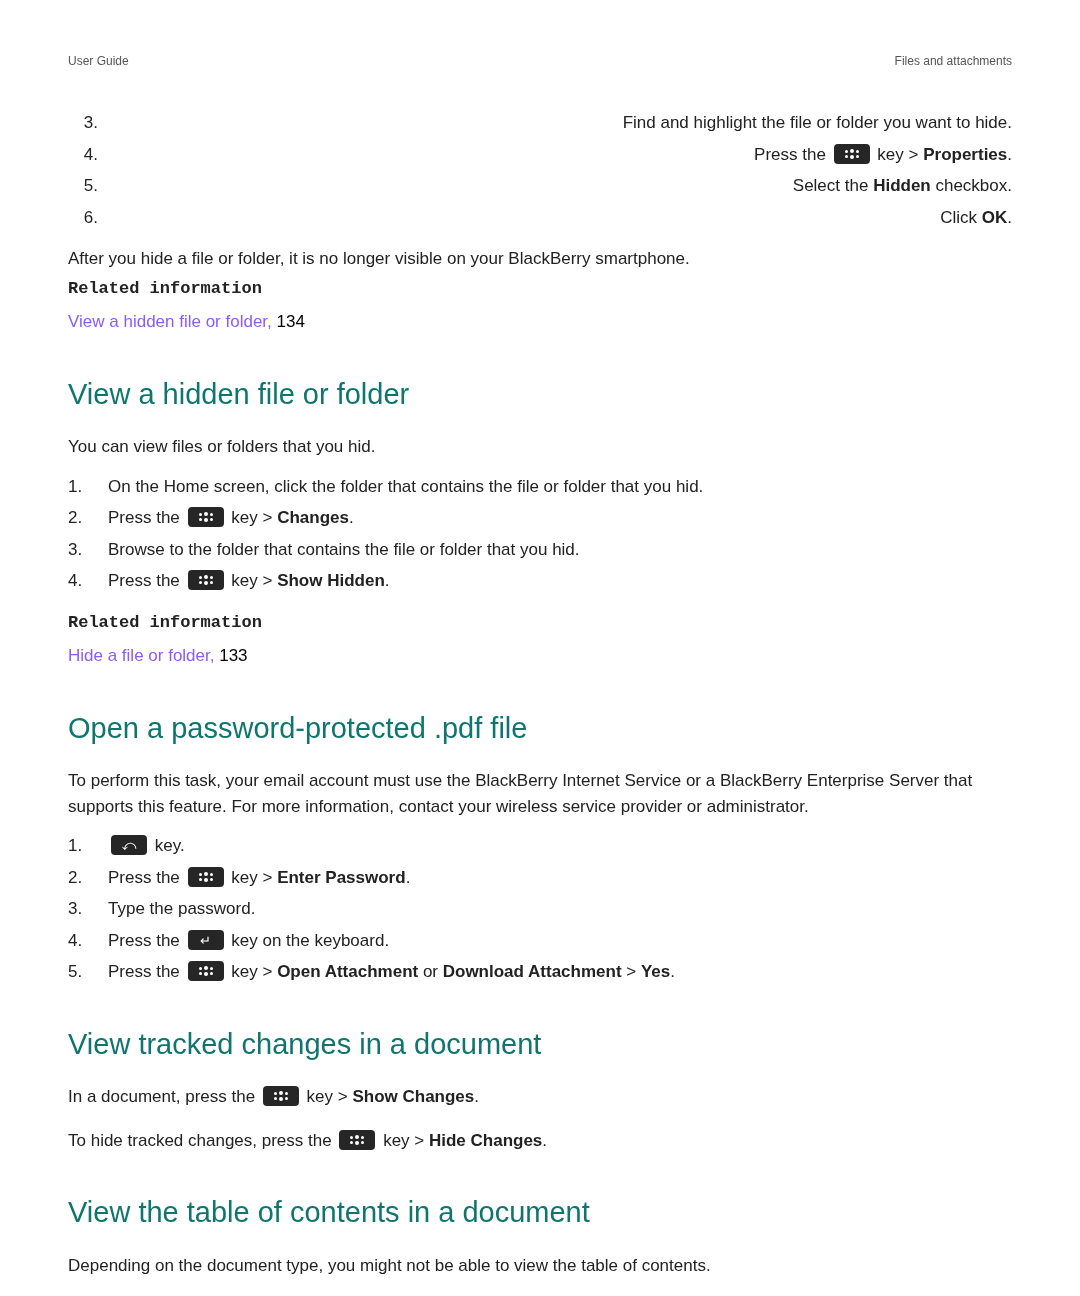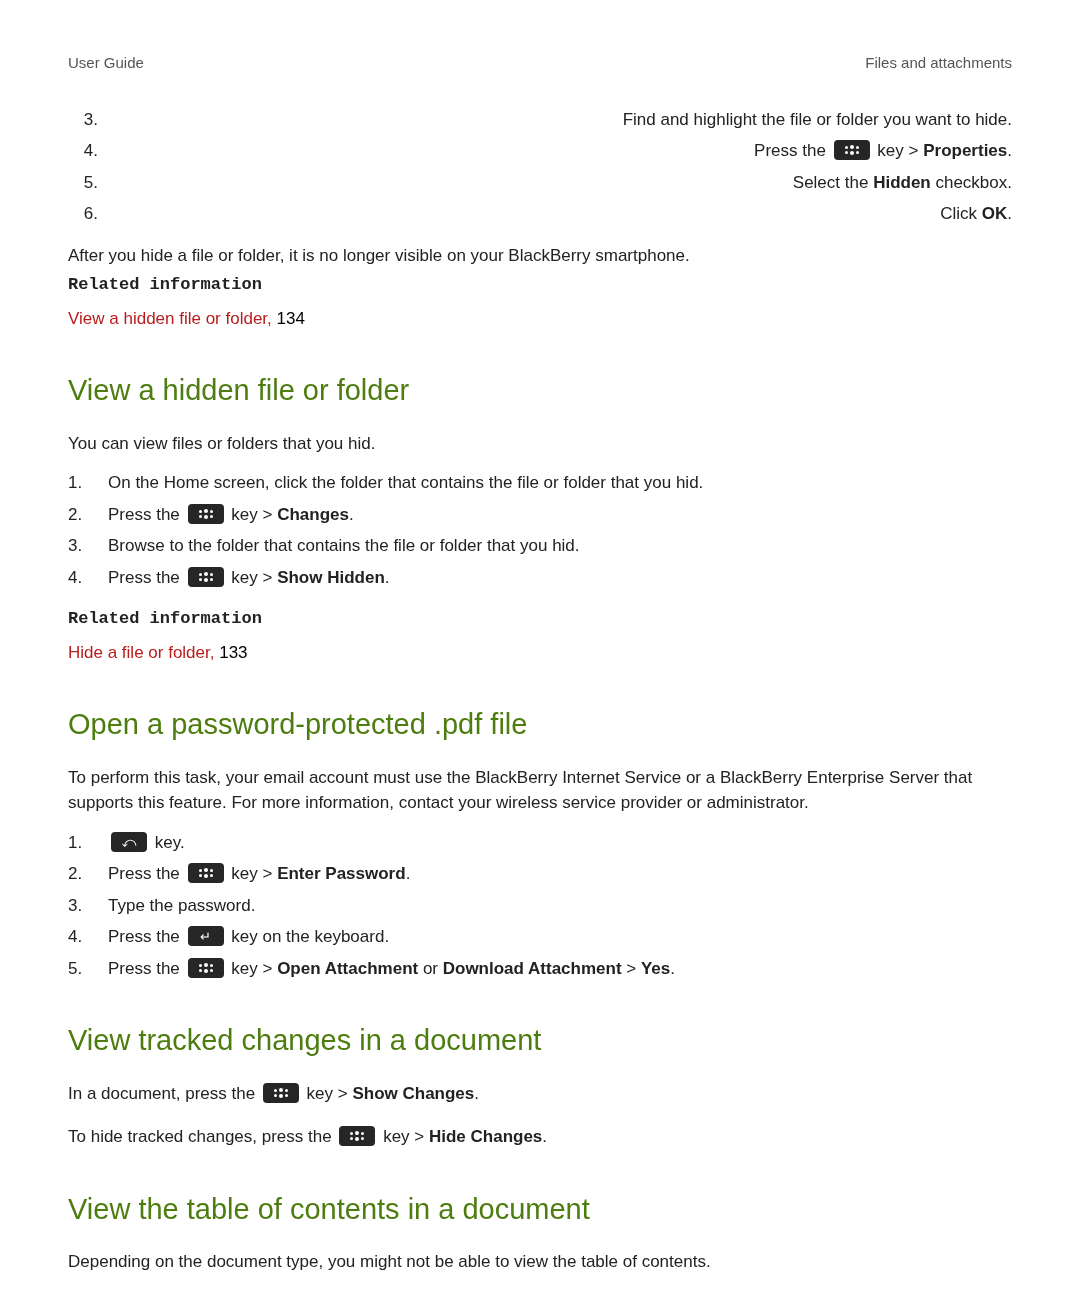--- a/index.html
+++ b/index.html
@@ -8,28 +8,28 @@
       background: #fff;
       color: #222;
       width: 1080px;
       padding: 52px 68px 40px;
       font-size: 17px;
       line-height: 1.5;
     }
     .header {
       display: flex;
       justify-content: space-between;
-      font-size: 15px;
+      font-size: 12px;
       color: #555;
-      margin-bottom: 32px;
+      margin-bottom: 40px;
     }
     h2 {
       font-size: 29px;
       font-weight: 400;
-      color: #4d7c0f;
+      color: #0f766e;
       margin-top: 38px;
       margin-bottom: 18px;
     }
     p { margin: 8px 0; }
     .intro { margin-bottom: 14px; }
     ol {
       list-style: none;
       counter-reset: step;
       margin: 6px 0 16px;
     }
@@ -45,21 +45,21 @@
       left: 0;
       width: 30px;
     }
     .after-note { margin-top: 14px; margin-bottom: 2px; }
     .related-label {
       font-weight: 700;
       margin-top: 4px;
       font-family: Liberation Mono, monospace;
     }
     .link {
-      color: #b91c1c;
+      color: #8b5cf6;
       cursor: pointer;
     }
     .ref-line { margin-bottom: 4px; }
     .ref-num { color: #000000; }
     .icon-key {
       display: inline-block;
       width: 36px;
       height: 20px;
       background: #262626;
       border-radius: 4px;

